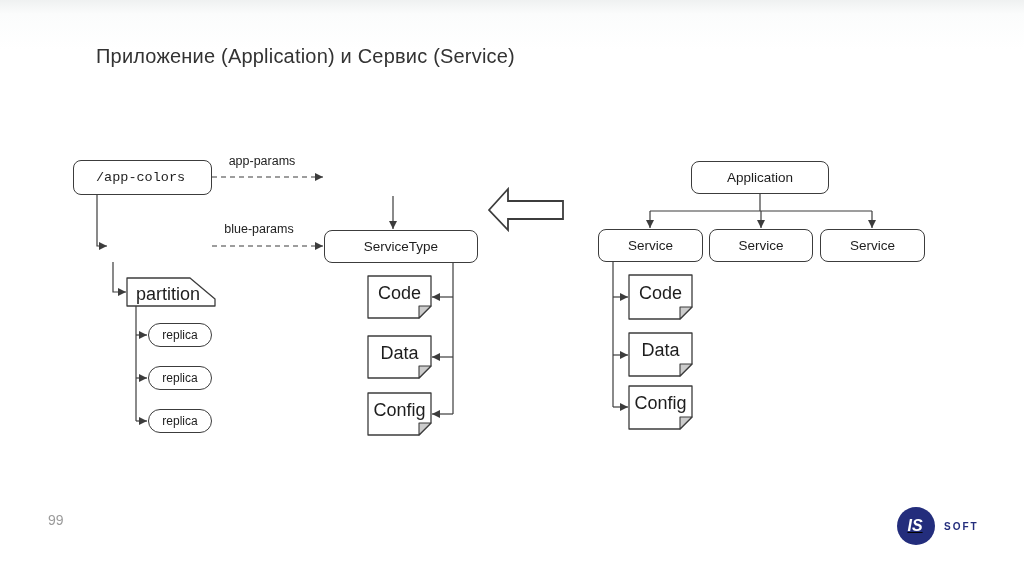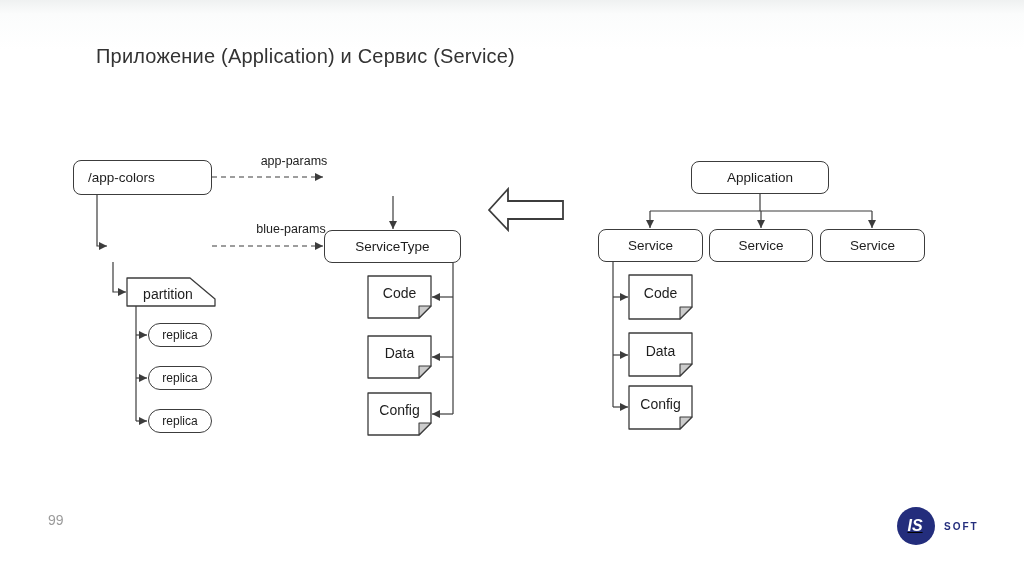--- a/index.html
+++ b/index.html
@@ -15,34 +15,34 @@
     left:96px;top:45px;
     font-size:20px;color:#333;letter-spacing:.2px;
   }
   svg.canvas{left:0;top:0;}
   .node{
     position:absolute;box-sizing:border-box;
     background:#fff;border:1.3px solid #3c3c3c;border-radius:8px;
     display:flex;align-items:center;justify-content:center;
     font-size:13.5px;color:#1d1d1d;white-space:nowrap;
   }
-  .node.la{justify-content:flex-start;padding-left:14px;}
+  .node.la{justify-content:flex-start;padding-left:22px;font-family:Liberation Mono, monospace;}
   .pill{
     position:absolute;box-sizing:border-box;
     background:#fff;border:1.3px solid #3c3c3c;border-radius:12px;
     display:flex;align-items:center;justify-content:center;
     font-size:12px;color:#1d1d1d;
   }
   .shape-label{
     position:absolute;display:flex;align-items:center;justify-content:center;
-    font-size:14px;color:#1d1d1d;white-space:nowrap;
+    font-size:18px;color:#1d1d1d;white-space:nowrap;
   }
   .edge-label{
     position:absolute;text-align:center;
-    font-size:12.5px;color:#222;white-space:nowrap;margin-left:32px;
+    font-size:12.5px;color:#222;white-space:nowrap;
   }
   .pagenum{left:48px;top:512px;font-size:14px;color:#9b9b9b;}
   .logo-circle{
     left:897px;top:507px;width:38px;height:38px;border-radius:50%;
     background:#232d7c;display:flex;align-items:center;justify-content:center;text-decoration:underline;
   }
   .logo-monogram{
     color:#fff;font-size:16px;font-weight:bold;font-style:italic;
     transform:translateX(-1px);
   }
@@ -123,21 +123,21 @@
 
   <div class="node la" style="left:73px;top:160px;width:139px;height:35px;">/app-colors</div>
   <div class="shape-label" style="left:129px;top:284px;width:78px;height:20px;">partition</div>
   <div class="pill" style="left:148px;top:323px;width:64px;height:24px;">replica</div>
   <div class="pill" style="left:148px;top:366px;width:64px;height:24px;">replica</div>
   <div class="pill" style="left:148px;top:409px;width:64px;height:24px;">replica</div>
 
   <div class="edge-label" style="left:222px;top:154px;width:80px;">app-params</div>
   <div class="edge-label" style="left:218px;top:222px;width:82px;">blue-params</div>
 
-  <div class="node" style="left:324px;top:230px;width:137px;height:33px;">ServiceType</div>
+  <div class="node" style="left:324px;top:230px;width:154px;height:33px;">ServiceType</div>
   <div class="shape-label" style="left:368px;top:278px;width:63px;height:30px;">Code</div>
   <div class="shape-label" style="left:368px;top:338px;width:63px;height:30px;">Data</div>
   <div class="shape-label" style="left:368px;top:395px;width:63px;height:30px;">Config</div>
 
   <div class="node" style="left:691px;top:161px;width:138px;height:33px;">Application</div>
   <div class="node" style="left:598px;top:229px;width:105px;height:33px;">Service</div>
   <div class="node" style="left:709px;top:229px;width:104px;height:33px;">Service</div>
   <div class="node" style="left:820px;top:229px;width:105px;height:33px;">Service</div>
   <div class="shape-label" style="left:629px;top:277px;width:63px;height:32px;">Code</div>
   <div class="shape-label" style="left:629px;top:335px;width:63px;height:31px;">Data</div>

